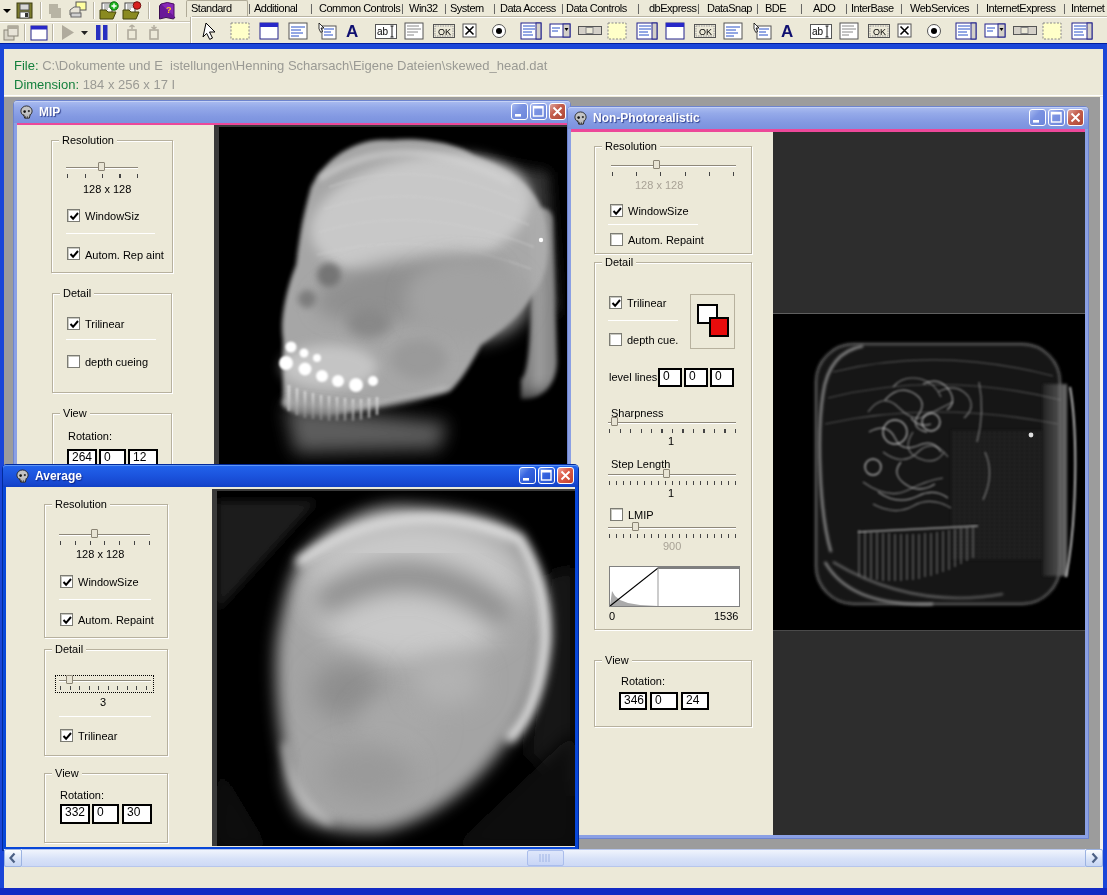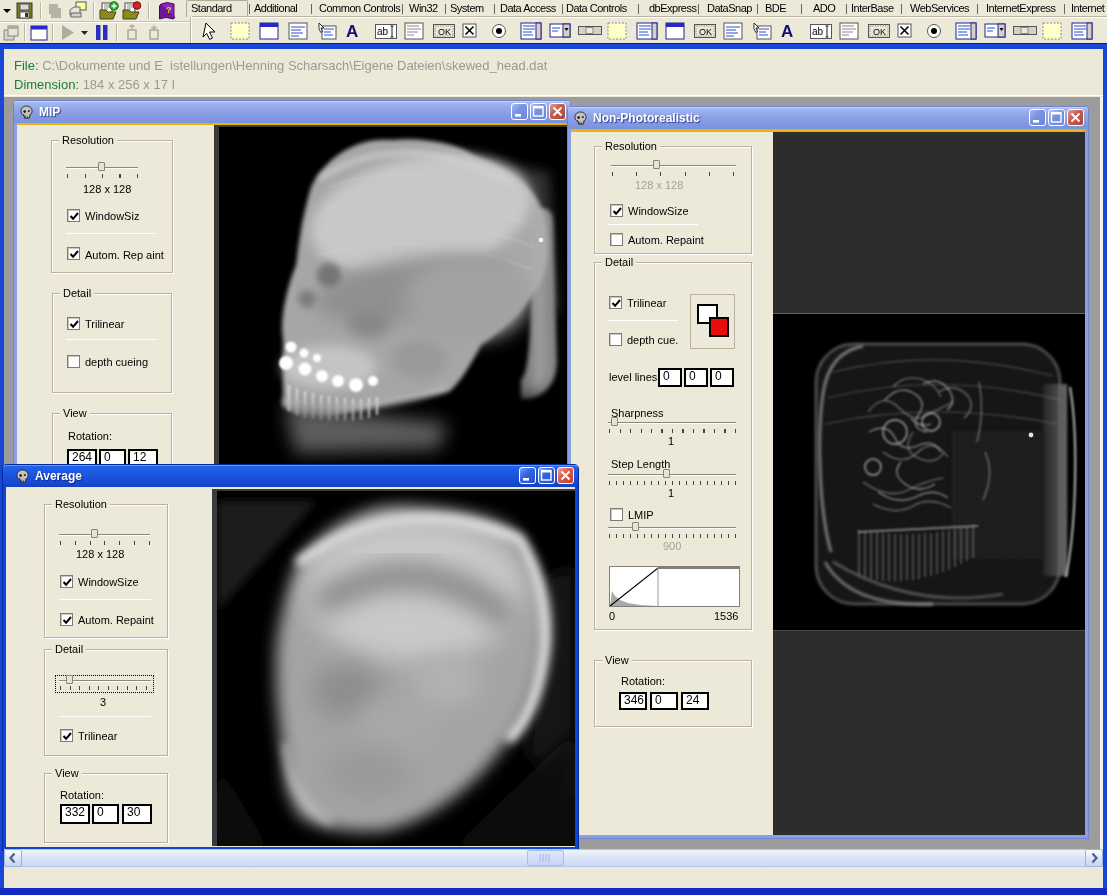--- a/index.html
+++ b/index.html
@@ -15,21 +15,21 @@
 #infopanel .lbl{color:#15803d;font-size:13px}
 #infopanel .val{color:#9a9a94;font-size:13px}
 #mdi{position:absolute;left:4px;top:97px;width:1099px;height:752px;background:#9c9c9c}
 
 .win{position:absolute;border-radius:4px 4px 0 0}
 .tbar{position:absolute;left:0;top:0;right:0;height:22px;border-radius:3px 3px 0 0;display:flex;align-items:center;color:#fff;font-weight:bold;font-size:12px;padding-left:3px}
 .tbar .cap{margin-left:5px;letter-spacing:0;text-shadow:1px 1px 1px rgba(10,24,106,.7)}
 .tbar .btns{position:absolute;right:4px;top:2px;display:flex}
 .tbtn{width:17px;height:17px;border-radius:3px;margin-left:2px;border:1px solid #fff;position:relative}
 .win.active{border:3px solid #0847d8;border-top:none;background:#ECE9D8;box-shadow:0 0 0 1px #022a9c}
-.win.inactive{border:3px solid #8ba0e4;border-top:none;background:#eab308;box-shadow:0 0 0 1px #6d84cf}
+.win.inactive{border:3px solid #8ba0e4;border-top:none;background:#ec4899;box-shadow:0 0 0 1px #6d84cf}
 .win.active .tbar{background:linear-gradient(180deg,#2a70f0 0%,#2161ea 8%,#1b53dd 50%,#1747cf 85%,#1040c4 100%);margin:0 -3px;box-shadow:inset 0 1px 0 #5e96f5}
 .win.inactive .tbar{background:linear-gradient(180deg,#aabcf0 0%,#94a9e9 30%,#8399e2 70%,#7b92de 100%);margin:0 -3px;box-shadow:inset 0 1px 0 #c4d1f5}
 .win.active .tbtn{background:linear-gradient(135deg,#7aa0f2 0%,#3765e0 40%,#2350cc 100%)}
 .win.inactive .tbtn{background:linear-gradient(135deg,#a9bbf0 0%,#7b93e2 40%,#6d86da 100%)}
 .tbtn.close{background:linear-gradient(135deg,#f0a8a0 0%,#dd5f4b 40%,#c23e28 100%) !important}
 .win.inactive .tbtn.close{background:linear-gradient(135deg,#dda49c 0%,#c5604f 40%,#ad4533 100%) !important}
 .ttl-ico{width:15px;height:15px;margin-left:2px}
 
 .gb{position:absolute;border:1px solid #B7B19E;box-shadow:1px 1px 0 #fff inset, 1px 1px 0 #fff}
 .gbc{position:absolute;top:-7px;left:7px;background:#ECE9D8;padding:0 3px;font-size:11px;color:#000;line-height:13px}

